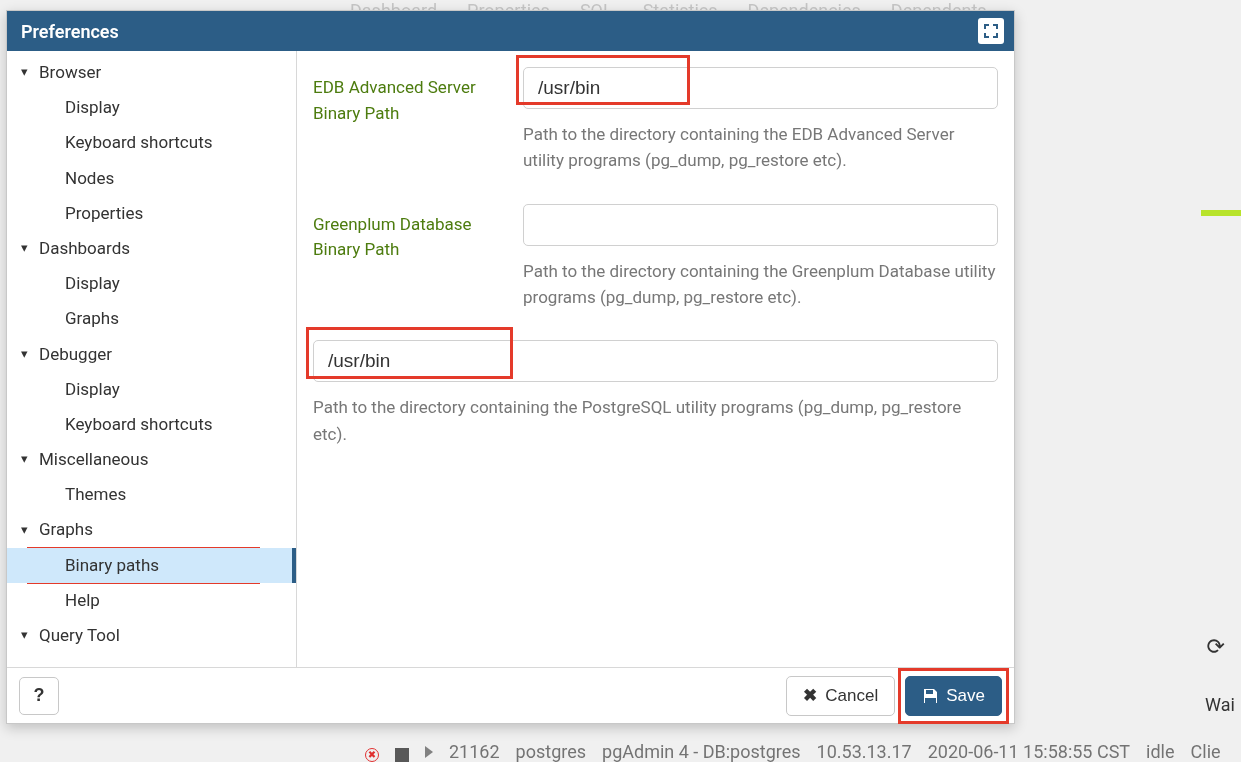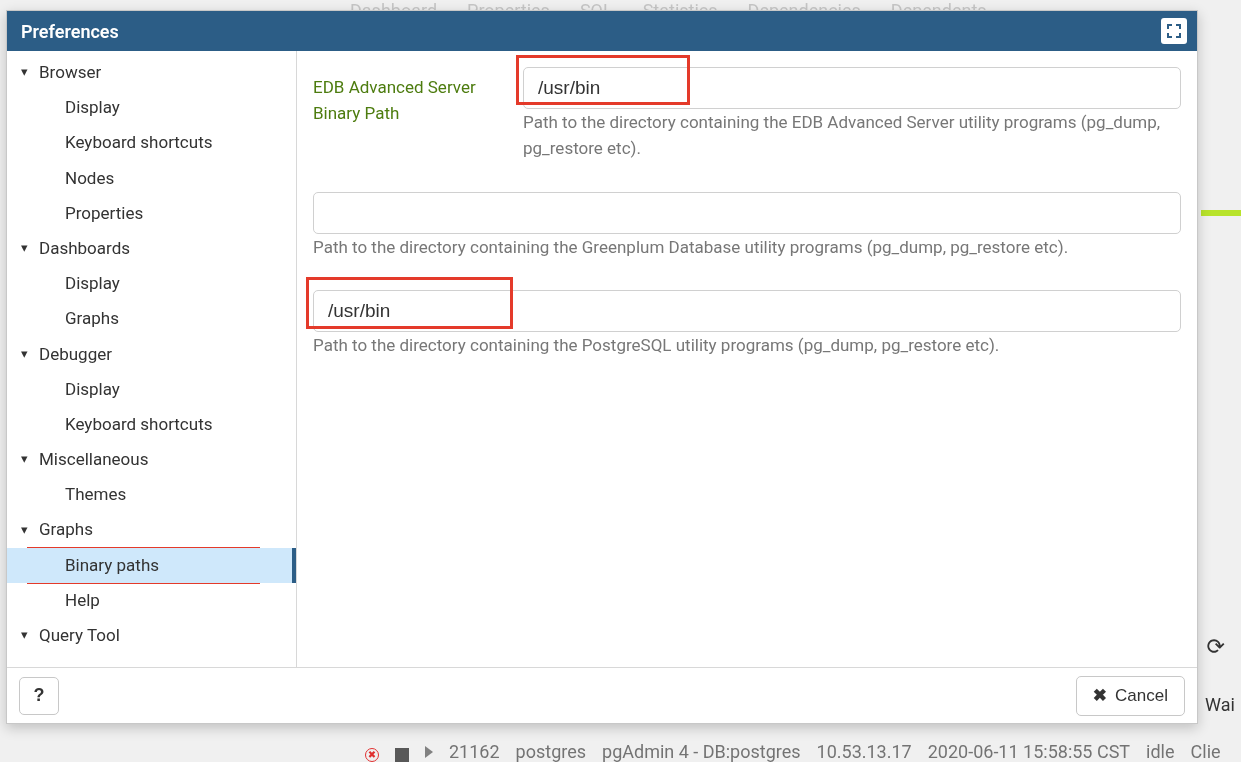--- a/index.html
+++ b/index.html
@@ -67,21 +67,21 @@
     position: absolute;
     right: 0; top: 694px;
     color: #333; font-size: 18px;
     width: 36px; overflow:hidden;
   }
 
   
   .dialog {
     position: absolute;
     left: 6px; top: 10px;
-    width: 1192px;
+    width: 1009px;
     height: 714px;
     background: #fff;
     border: 1px solid #c8c8c8;
     box-shadow: 0 4px 12px rgba(0,0,0,0.2);
     display: flex;
     flex-direction: column;
   }
   .dlg-header {
     background: #2c5d86;
     color: #fff;
@@ -193,21 +193,21 @@
   }
   .input-red-box {
     position: absolute;
     border: 3px solid #e43a2a;
     pointer-events: none;
   }
   .hb1 { left: -7px; top: -12px; width: 174px; height: 50px; }
   .hb2 { left: -7px; top: -13px; width: 207px; height: 52px; }
   .help-text {
     color: #777;
-    margin-top: 0;
+    margin-top: 12px;
     line-height: 1.55;
   }
 
   
   .dlg-footer {
     border-top: 1px solid #d8d8d8;
     height: 56px;
     display:flex;
     align-items:center;
     justify-content: space-between;
@@ -362,20 +362,21 @@
         <div class="form-field">
           <div class="input-highlight">
             <input type="text" value="/usr/bin" style="">
             <div class="input-red-box hb1"></div>
           </div>
           <div class="help-text">Path to the directory containing the EDB Advanced Server utility programs (pg_dump, pg_restore etc).</div>
         </div>
       </div>
 
       <div class="form-row">
+        <div class="form-label">Greenplum Database Binary Path</div>
         <div class="form-field">
           <input type="text" value="" style="">
           <div class="help-text">Path to the directory containing the Greenplum Database utility programs (pg_dump, pg_restore etc).</div>
         </div>
       </div>
 
       <div class="form-row">
         <div class="form-field">
           <div class="input-highlight">
             <input type="text" value="/usr/bin" style="">
@@ -387,15 +388,23 @@
     </div>
   </div>
 
   <div class="dlg-footer">
     <button class="help-btn">?</button>
     <div class="footer-right">
       <button class="btn btn-cancel">
         <span class="x">✖</span>
         <span>Cancel</span>
       </button>
+      <div class="save-highlight">
+        <button class="btn btn-save">
+          <svg class="disk-svg" viewBox="0 0 16 16">
+              <path d="M2 1h10l3 3v11H2V1zm2 1v4h7V2H4zm-1 8v5h11v-5H3z"></path>
+            </svg>
+          <span>Save</span>
+        </button>
+      </div>
     </div>
   </div>
 </div>
 
 </body></html>

